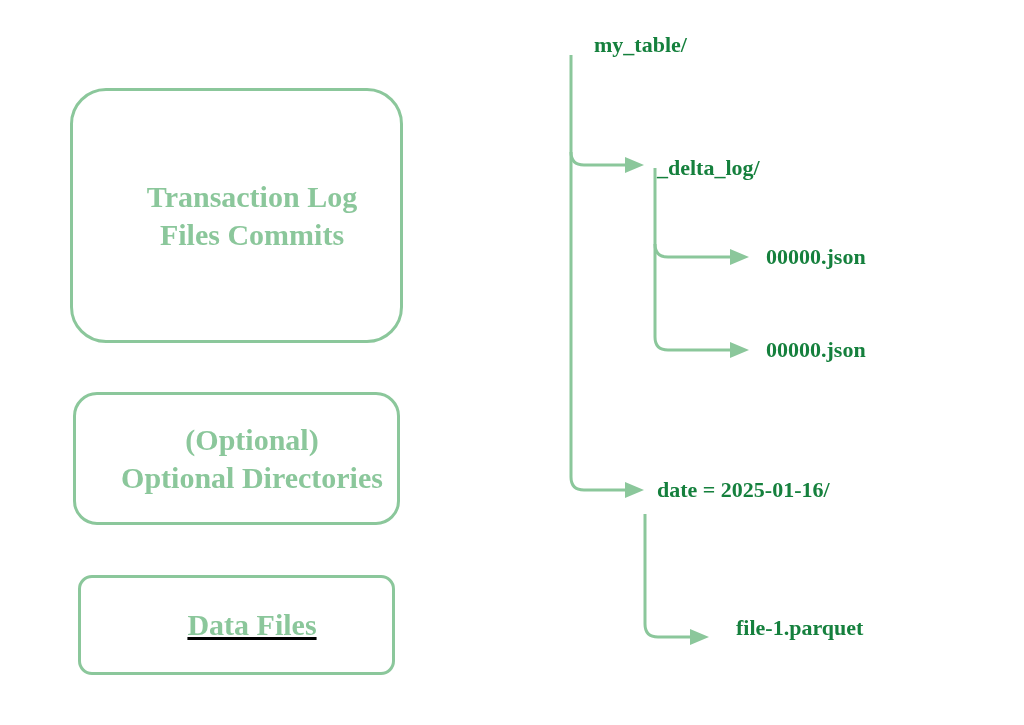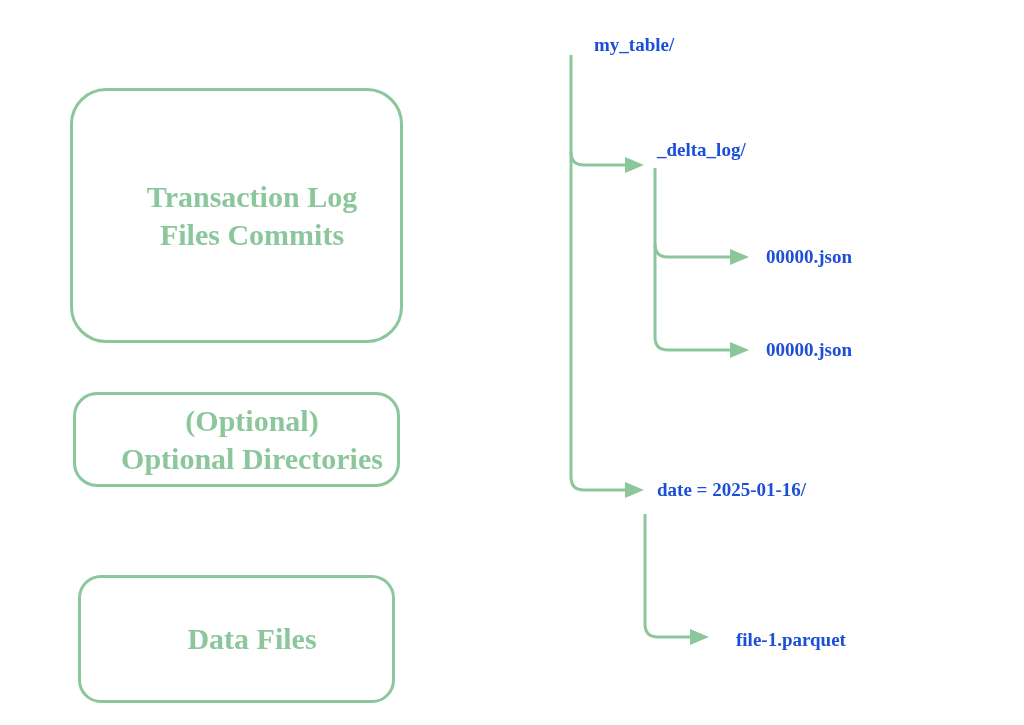--- a/index.html
+++ b/index.html
@@ -33,42 +33,43 @@
     line-height: 38px;
     white-space: nowrap;
   }
   #box-transaction-log {
     left: 70px; top: 88px;
     width: 333px; height: 255px;
     border-radius: 36px;
   }
   #box-partition-dirs {
     left: 73px; top: 392px;
-    width: 327px; height: 95px;
+    width: 327px; height: 133px;
     border-radius: 24px;
   }
   #box-data-files {
     left: 78px; top: 575px;
-    width: 317px; height: 128px;
-    border-radius: 23px;
+    width: 317px; height: 100px;
+    border-radius: 14px;
+    text-decoration: underline;
   }
   .tree-label {
     position: absolute;
-    color: #1d4ed8;
+    color: #15803d;
     font-weight: 700;
-    font-size: 19px;
+    font-size: 22px;
     line-height: 34px;
     white-space: nowrap;
   }
   #lbl-root        { left: 594px; top: 28px;  }
-  #lbl-delta-log   { left: 657px; top: 133px; }
+  #lbl-delta-log   { left: 657px; top: 151px; }
   #lbl-json-1      { left: 766px; top: 240px; }
   #lbl-json-2      { left: 766px; top: 333px; }
   #lbl-partition   { left: 657px; top: 473px; }
-  #lbl-parquet     { left: 736px; top: 611px; margin-top: 12px; }
+  #lbl-parquet     { left: 736px; top: 611px; }
   #tree-svg {
     position: absolute;
     left: 0; top: 0;
     width: 1024px;
     height: 725px;
   }
   #tree-svg path {
     stroke: #8bc79b;
     stroke-width: 3;
     fill: none;

